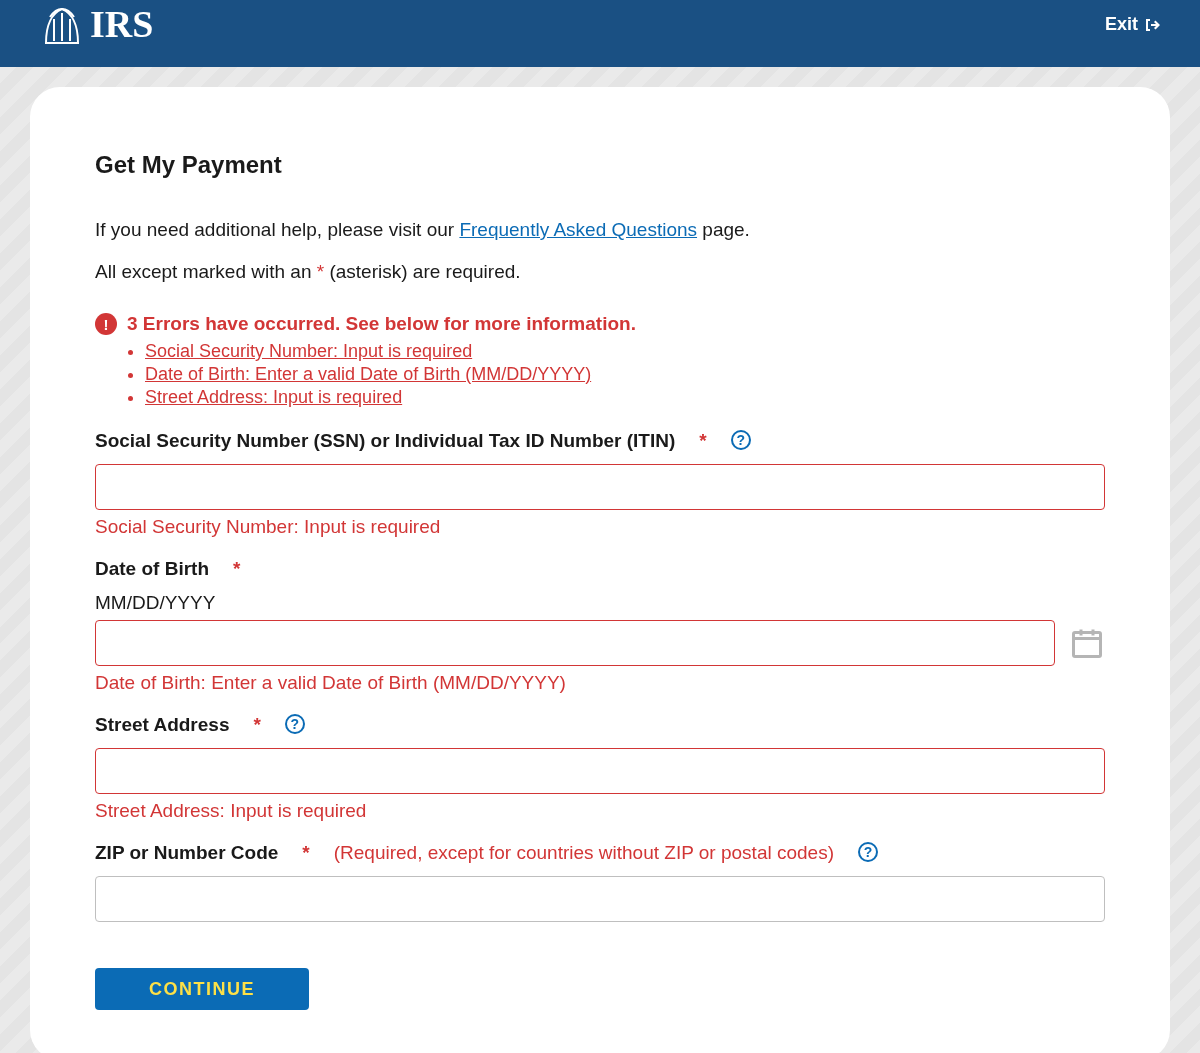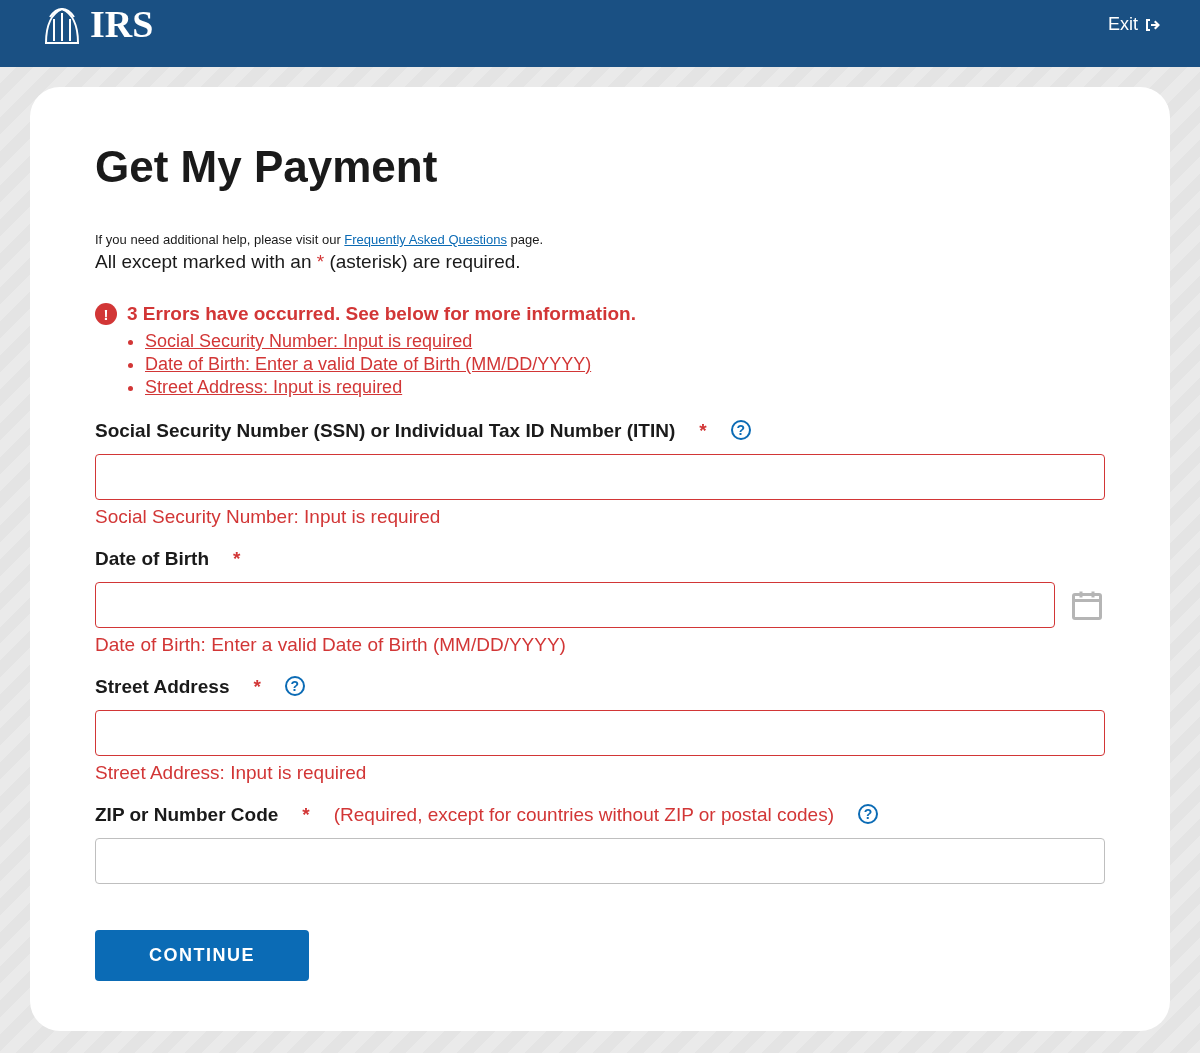--- a/index.html
+++ b/index.html
@@ -20,45 +20,45 @@
     padding: 0 40px 18px 40px;
   }
   .logo {
     display: flex;
     align-items: center;
     gap: 6px;
     color: #fff;
   }
   .exit {
     color: #fff;
-    font-weight: normal;
+    font-weight: bold;
     font-size: 18px;
     display: flex;
     align-items: center;
     gap: 6px;
     cursor: pointer;
   }
   .page-bg {
     background: repeating-linear-gradient(135deg, #eaeaea 0 12px, #e4e4e4 12px 24px);
     padding: 20px 30px 30px 30px;
     min-height: 986px;
   }
   .card {
     background: #fff;
     border-radius: 30px;
     padding: 55px 65px 50px 65px;
     min-height: 925px;
   }
   h1.page-title {
-    font-size: 44px;
-    font-weight: 700;
-    margin: 0 0 40px 0;
+    font-size: 24px;
+    font-weight: 700;
+    margin: 9px 0 40px 0;
     color: #1a1a1a;
   }
-  .intro { margin: 0 0 4px 0; font-size: 13px; }
+  .intro { margin: 0 0 20px 0; font-size: 19px; }
   .intro a { color: #0b6bb5; text-decoration: underline; }
   .req-note { margin: 0 0 30px 0; font-size: 19px; }
   .ast { color: #d23636; }
   .error-summary {
     margin: 20px 0 22px 0;
   }
   .error-summary-head {
     display: flex;
     align-items: center;
     gap: 10px;
@@ -120,24 +120,24 @@
   .cal-icon {
     flex: 0 0 auto;
     width: 36px; height: 36px;
     color: #b5b5b5;
     cursor: pointer;
   }
   .zip-note { color: #d23636; font-weight: 400; }
   .continue-btn {
     margin-top: 26px;
     background: #0b6bb5;
-    color: #ffffff;
+    color: #fde047;
     border: none;
     border-radius: 4px;
-    height: 51px;
+    height: 42px;
     padding: 0 54px;
     font-size: 18px;
     font-weight: 700;
     letter-spacing: 1.5px;
     cursor: pointer;
   }
   .exit svg, .logo svg { display: block; }
 </style>
 </head>
 <body>
@@ -197,20 +197,21 @@
       <input type="text" class="text-input error" value="" style="">
       <div class="field-error">Social Security Number: Input is required</div>
     </div>
 
     
     <div class="field">
       <div class="field-label">
         <span>Date of Birth</span>
         <span class="ast">*</span>
       </div>
+      <div class="hint">MM/DD/YYYY</div>
       <div class="dob-row">
         <input type="text" class="text-input error" value="" style="">
         <svg class="cal-icon" viewBox="0 0 24 24" fill="none" stroke="currentColor" stroke-width="2">
           <rect x="3" y="5" width="18" height="16" rx="1"></rect>
           <path d="M3 9 H21"></path>
           <path d="M8 3 V7 M16 3 V7"></path>
         </svg>
       </div>
       <div class="field-error">Date of Birth: Enter a valid Date of Birth (MM/DD/YYYY)</div>
     </div>

